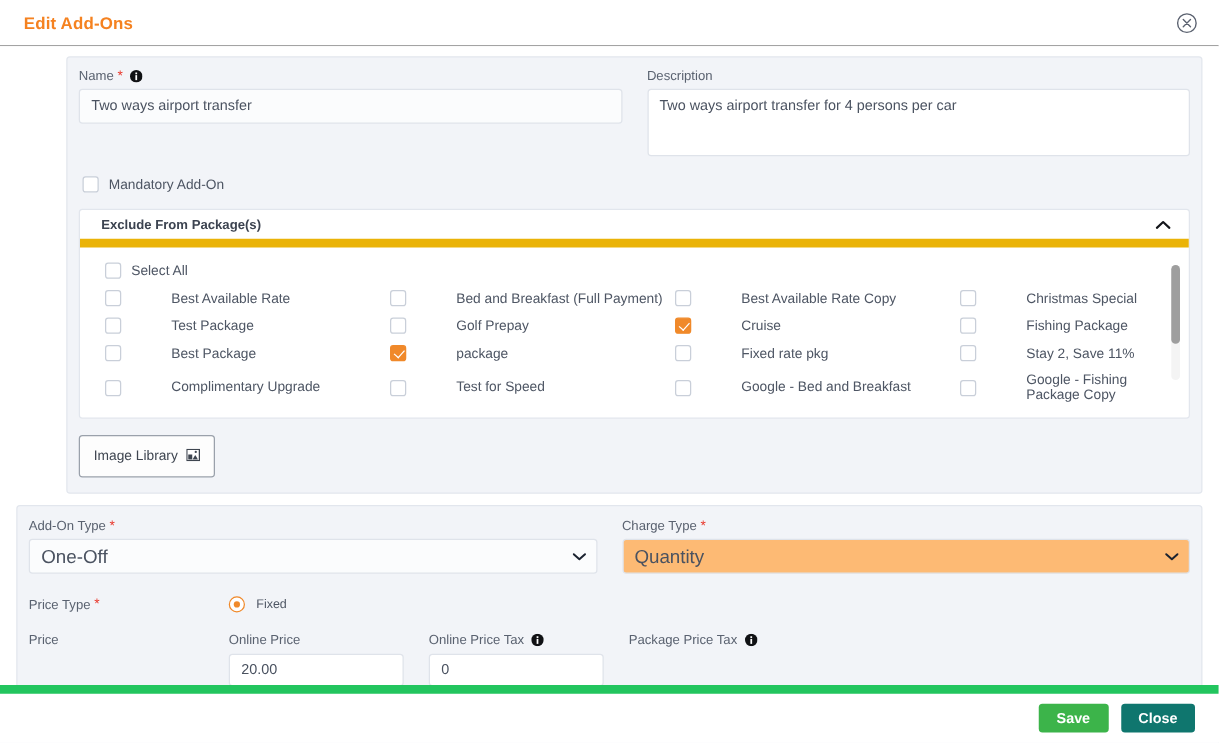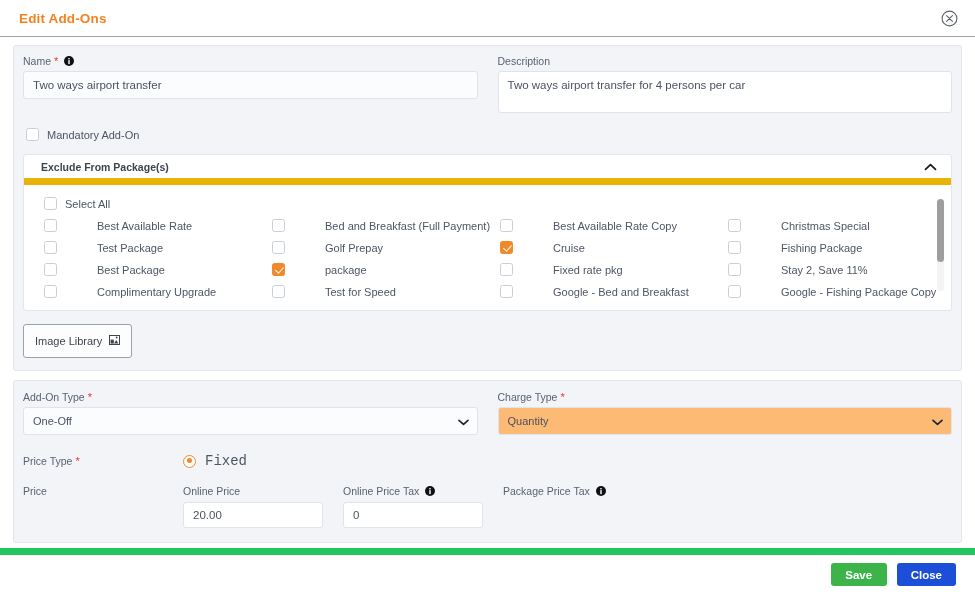--- a/index.html
+++ b/index.html
@@ -50,21 +50,21 @@
     padding: 8px 13px 0 13px;
     position: relative;
     overflow: hidden;
   }
 
   .panel {
     background: #f2f4f8;
     border: 1px solid #e2e6ed;
     border-radius: 3px;
   }
-  .panel-top { padding: 9px 9px 12px 9px; }
+  .panel-top { padding: 9px 9px 12px 9px; margin-left: 40px; }
   .panel-bottom { padding: 10px 9px 14px 9px; margin-top: 9px; }
 
   .row2 { display: flex; gap: 20px; }
   .col { flex: 1 1 0; min-width: 0; }
 
   .field-label {
     font-size: 10.5px;
     color: #5a6270;
     margin-bottom: 4px;
     display: flex;
@@ -80,21 +80,21 @@
     border: 1px solid #dfe3ea;
     border-radius: 3px;
     padding: 0 9px;
     font-size: 11.5px;
     color: #4a5260;
     font-family: "Liberation Sans", sans-serif;
     outline: none;
   }
   .txt-area {
     width: 100%;
-    height: 42px;
+    height: 54px;
     background: #ffffff;
     border: 1px solid #dfe3ea;
     border-radius: 3px;
     padding: 6px 9px;
     font-size: 11.5px;
     color: #4a5260;
     font-family: "Liberation Sans", sans-serif;
     resize: none;
     outline: none;
     line-height: 1.35;
@@ -195,21 +195,21 @@
 
   
   .sel-wrap { position: relative; }
   .sel-input {
     width: 100%;
     height: 28px;
     background: #fbfcfd;
     border: 1px solid #dfe3ea;
     border-radius: 3px;
     padding: 0 26px 0 9px;
-    font-size: 11px;
+    font-size: 15px;
     color: #4a5260;
     display: flex;
     align-items: center;
     cursor: pointer;
   }
   .sel-caret {
     position: absolute;
     right: 9px; top: 50%;
     transform: translateY(-50%);
     pointer-events: none;
@@ -231,21 +231,21 @@
     cursor: pointer;
   }
   .radio.sel::after {
     content: "";
     position: absolute;
     left: 2.6px; top: 2.6px;
     width: 5.2px; height: 5.2px;
     border-radius: 50%;
     background: #f0892a;
   }
-  .radio-row { display: flex; align-items: center; gap: 9px; font-size: 14px; color: #4e5664; font-family: Liberation Mono, monospace; }
+  .radio-row { display: flex; align-items: center; gap: 9px; font-size: 10px; color: #4e5664; }
 
   .price-grid {
     display: grid;
     grid-template-columns: 160px 160px 160px 1fr;
     margin-top: 16px;
     column-gap: 0;
   }
   .price-grid .field-label { margin-bottom: 5px; }
   .currency { font-size: 11px; font-weight: bold; color: #3c4350; padding-top: 8px; }
   .price-input {
@@ -283,21 +283,21 @@
     border-radius: 3px;
     font-size: 11.5px;
     font-weight: bold;
     color: #fff;
     border: none;
     cursor: pointer;
     font-family: "Liberation Sans", sans-serif;
     padding: 0 14px;
   }
   .btn-save { background: #3cb44a; }
-  .btn-close { background: #1d4ed8; }
+  .btn-close { background: #0f766e; }
 </style>
 </head>
 <body>
 
 <div class="modal">
 
   <div class="modal-header">
     <div class="modal-title">Edit Add-Ons</div>
     <div class="close-btn">
       <svg width="17" height="17" viewBox="0 0 17 17" aria-hidden="true">

